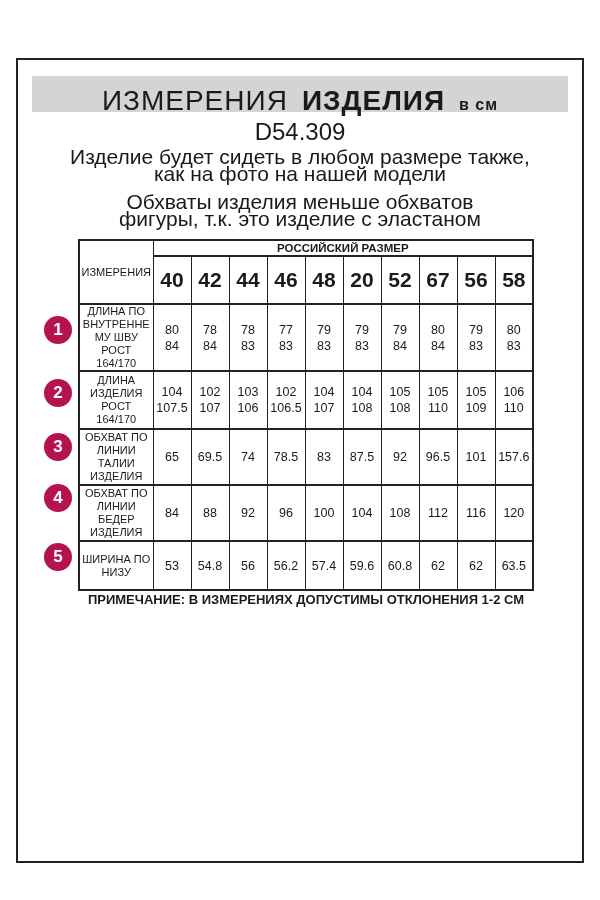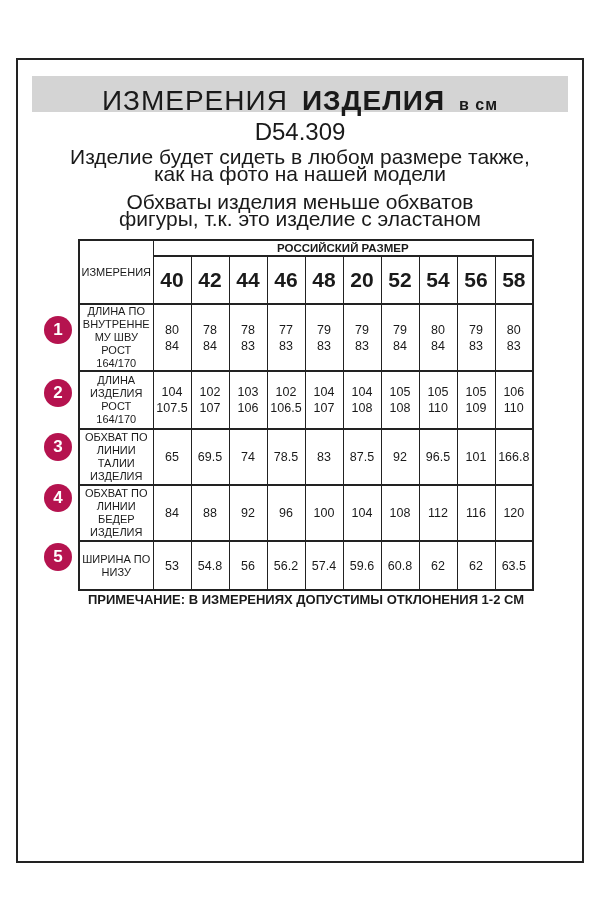--- a/index.html
+++ b/index.html
@@ -88,21 +88,21 @@
         <th class="group-label" colspan="10">РОССИЙСКИЙ РАЗМЕР</th>
       </tr>
       <tr id="size-row">
           <th class="size-col">40</th>
           <th class="size-col">42</th>
           <th class="size-col">44</th>
           <th class="size-col">46</th>
           <th class="size-col">48</th>
           <th class="size-col">20</th>
           <th class="size-col">52</th>
-          <th class="size-col">54</th>
+          <th class="size-col">67</th>
           <th class="size-col">56</th>
           <th class="size-col">58</th>
         </tr>
     </thead>
     <tbody id="table-body">
         <tr>
           <td class="row-label">ДЛИНА ПО<br>ВНУТРЕННЕ<br>МУ ШВУ<br>РОСТ 164/170</td>
           <td class="val">80<br>84</td>
           <td class="val">78<br>84</td>
           <td class="val">78<br>83</td>
@@ -131,21 +131,21 @@
           <td class="row-label">ОБХВАТ ПО<br>ЛИНИИ<br>ТАЛИИ<br>ИЗДЕЛИЯ</td>
           <td class="val">65</td>
           <td class="val">69.5</td>
           <td class="val">74</td>
           <td class="val">78.5</td>
           <td class="val">83</td>
           <td class="val">87.5</td>
           <td class="val">92</td>
           <td class="val">96.5</td>
           <td class="val">101</td>
-          <td class="val">166.8</td>
+          <td class="val">157.6</td>
         </tr>
         <tr>
           <td class="row-label">ОБХВАТ ПО<br>ЛИНИИ<br>БЕДЕР<br>ИЗДЕЛИЯ</td>
           <td class="val">84</td>
           <td class="val">88</td>
           <td class="val">92</td>
           <td class="val">96</td>
           <td class="val">100</td>
           <td class="val">104</td>
           <td class="val">108</td>

